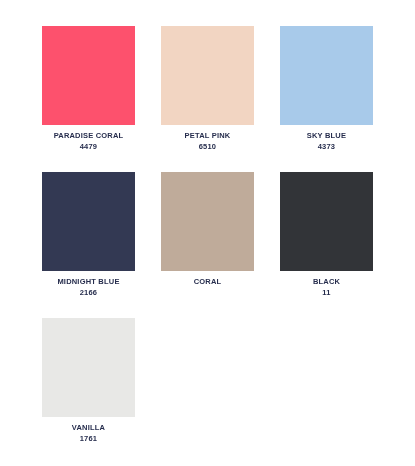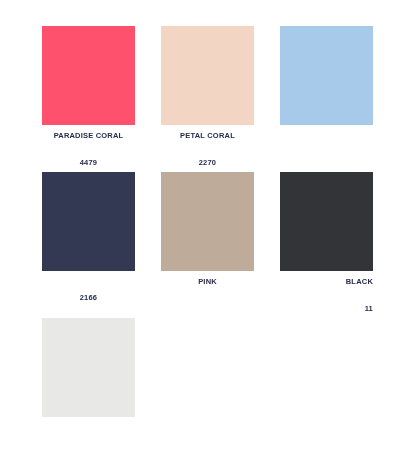--- a/index.html
+++ b/index.html
@@ -41,65 +41,71 @@
     line-height: 10.5px;
     letter-spacing: 0.2px;
     font-weight: bold;
   }
   .swatch-name {
     display: block;
     white-space: nowrap;
   }
   .swatch-code {
     display: block;
-    margin-top: 16px;
   }
   .cell-empty {
     width: 119px;
   }
 </style>
 </head>
 <body>
 
 <main id="swatch-grid">
     <div class="swatch-cell">
       <div class="swatch-chip" style="background-color: rgb(253, 81, 109);"></div>
       <div class="swatch-caption" style="color: rgb(38, 45, 77);">
         <span class="swatch-name">PARADISE CORAL</span>
         <span class="swatch-code">4479</span>
       </div>
     </div>
     <div class="swatch-cell">
       <div class="swatch-chip" style="background-color: rgb(242, 213, 194);"></div>
       <div class="swatch-caption" style="color: rgb(38, 45, 77);">
-        <span class="swatch-name">PETAL CORAL</span>
-        <span class="swatch-code">2270</span>
+        <span class="swatch-name">PETAL PINK</span>
+        <span class="swatch-code">6510</span>
       </div>
     </div>
     <div class="swatch-cell">
       <div class="swatch-chip" style="background-color: rgb(168, 202, 234);"></div>
+      <div class="swatch-caption" style="color: rgb(38, 45, 77);">
+        <span class="swatch-name">SKY BLUE</span>
+        <span class="swatch-code">4373</span>
+      </div>
     </div>
     <div class="swatch-cell">
       <div class="swatch-chip" style="background-color: rgb(51, 57, 83);"></div>
       <div class="swatch-caption" style="color: rgb(38, 45, 77);">
+        <span class="swatch-name">MIDNIGHT BLUE</span>
         <span class="swatch-code">2166</span>
       </div>
     </div>
     <div class="swatch-cell">
       <div class="swatch-chip" style="background-color: rgb(191, 171, 154);"></div>
       <div class="swatch-caption" style="color: rgb(38, 45, 77);">
-        <span class="swatch-name">PINK</span>
+        <span class="swatch-name">CORAL</span>
       </div>
     </div>
     <div class="swatch-cell">
       <div class="swatch-chip" style="background-color: rgb(50, 52, 56);"></div>
-      <div class="swatch-caption" style="color: rgb(38, 45, 77); text-align: right;">
+      <div class="swatch-caption" style="color: rgb(38, 45, 77);">
         <span class="swatch-name">BLACK</span>
         <span class="swatch-code">11</span>
       </div>
     </div>
     <div class="swatch-cell">
       <div class="swatch-chip" style="background-color: rgb(232, 232, 230);"></div>
       <div class="swatch-caption" style="color: rgb(38, 45, 77);">
+        <span class="swatch-name">VANILLA</span>
+        <span class="swatch-code">1761</span>
       </div>
     </div>
     <div class="cell-empty"></div>
   </main>
 
 </body></html>

